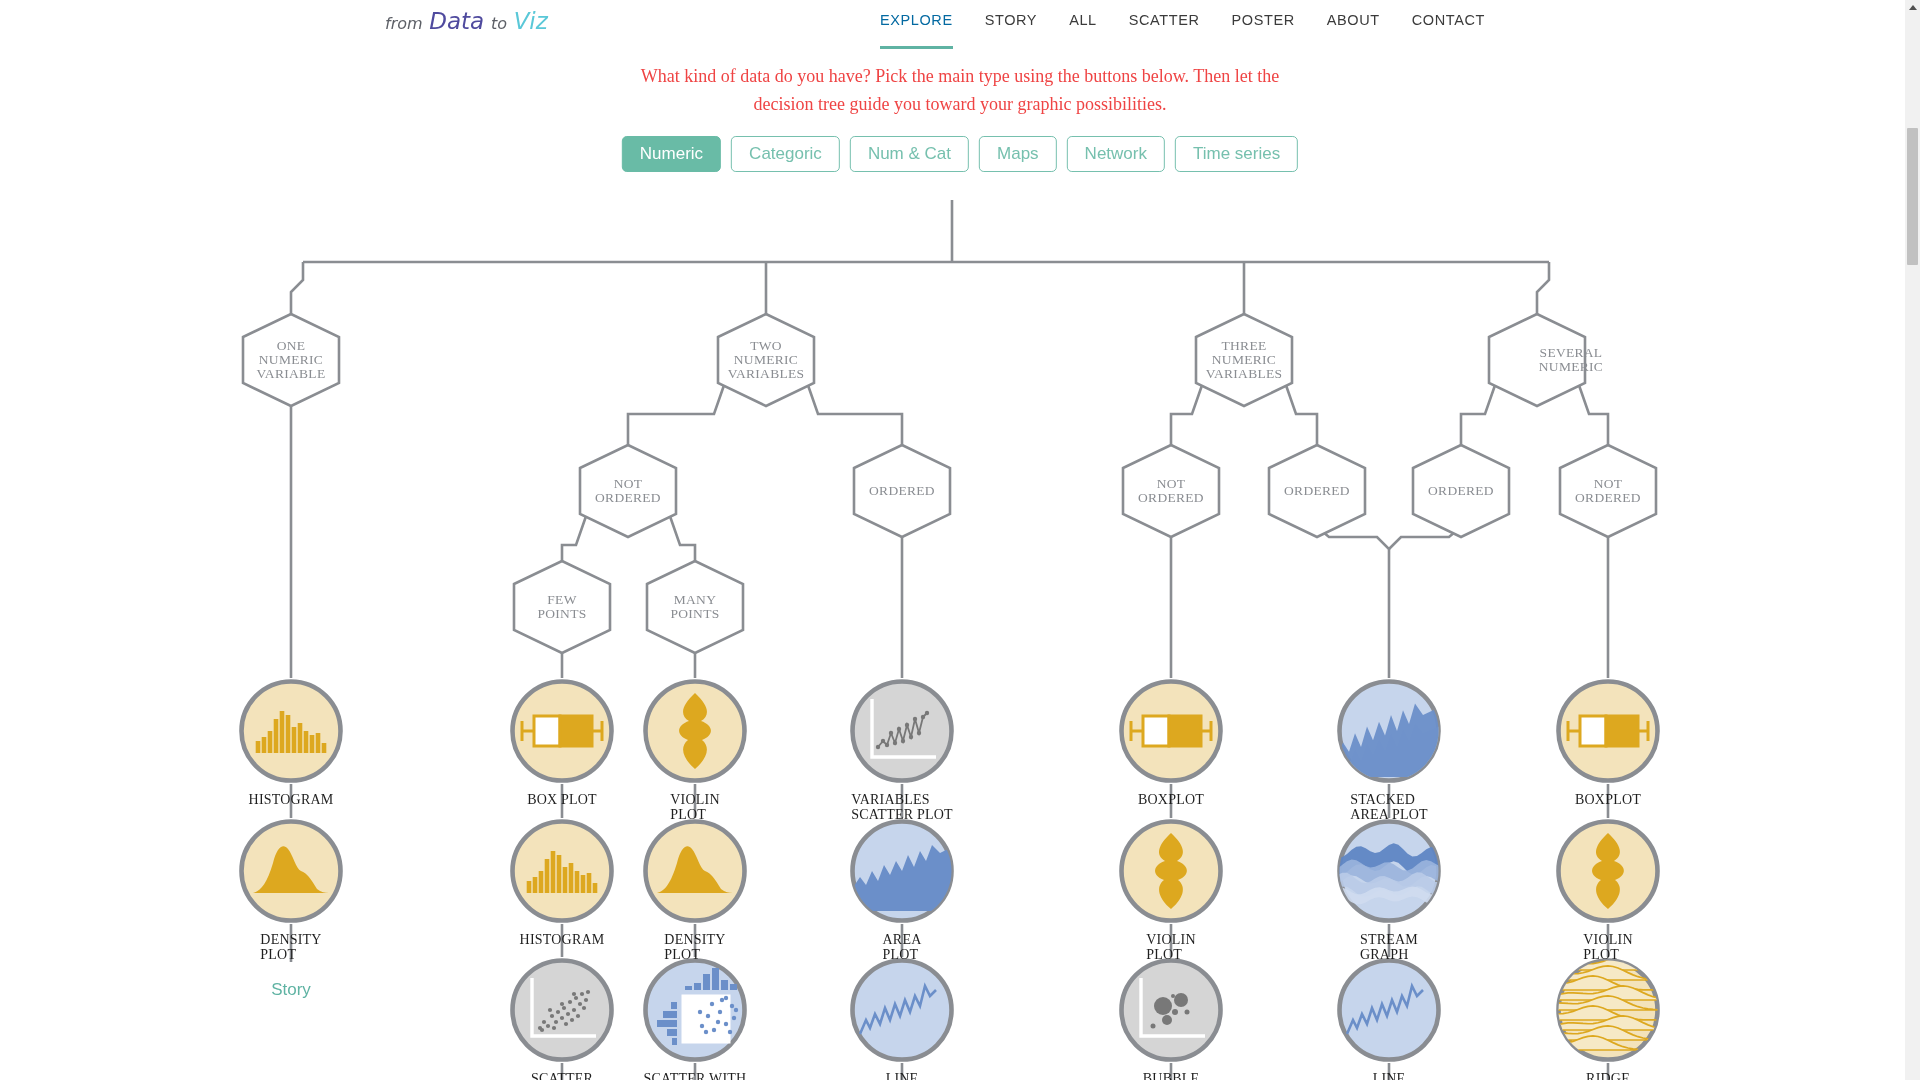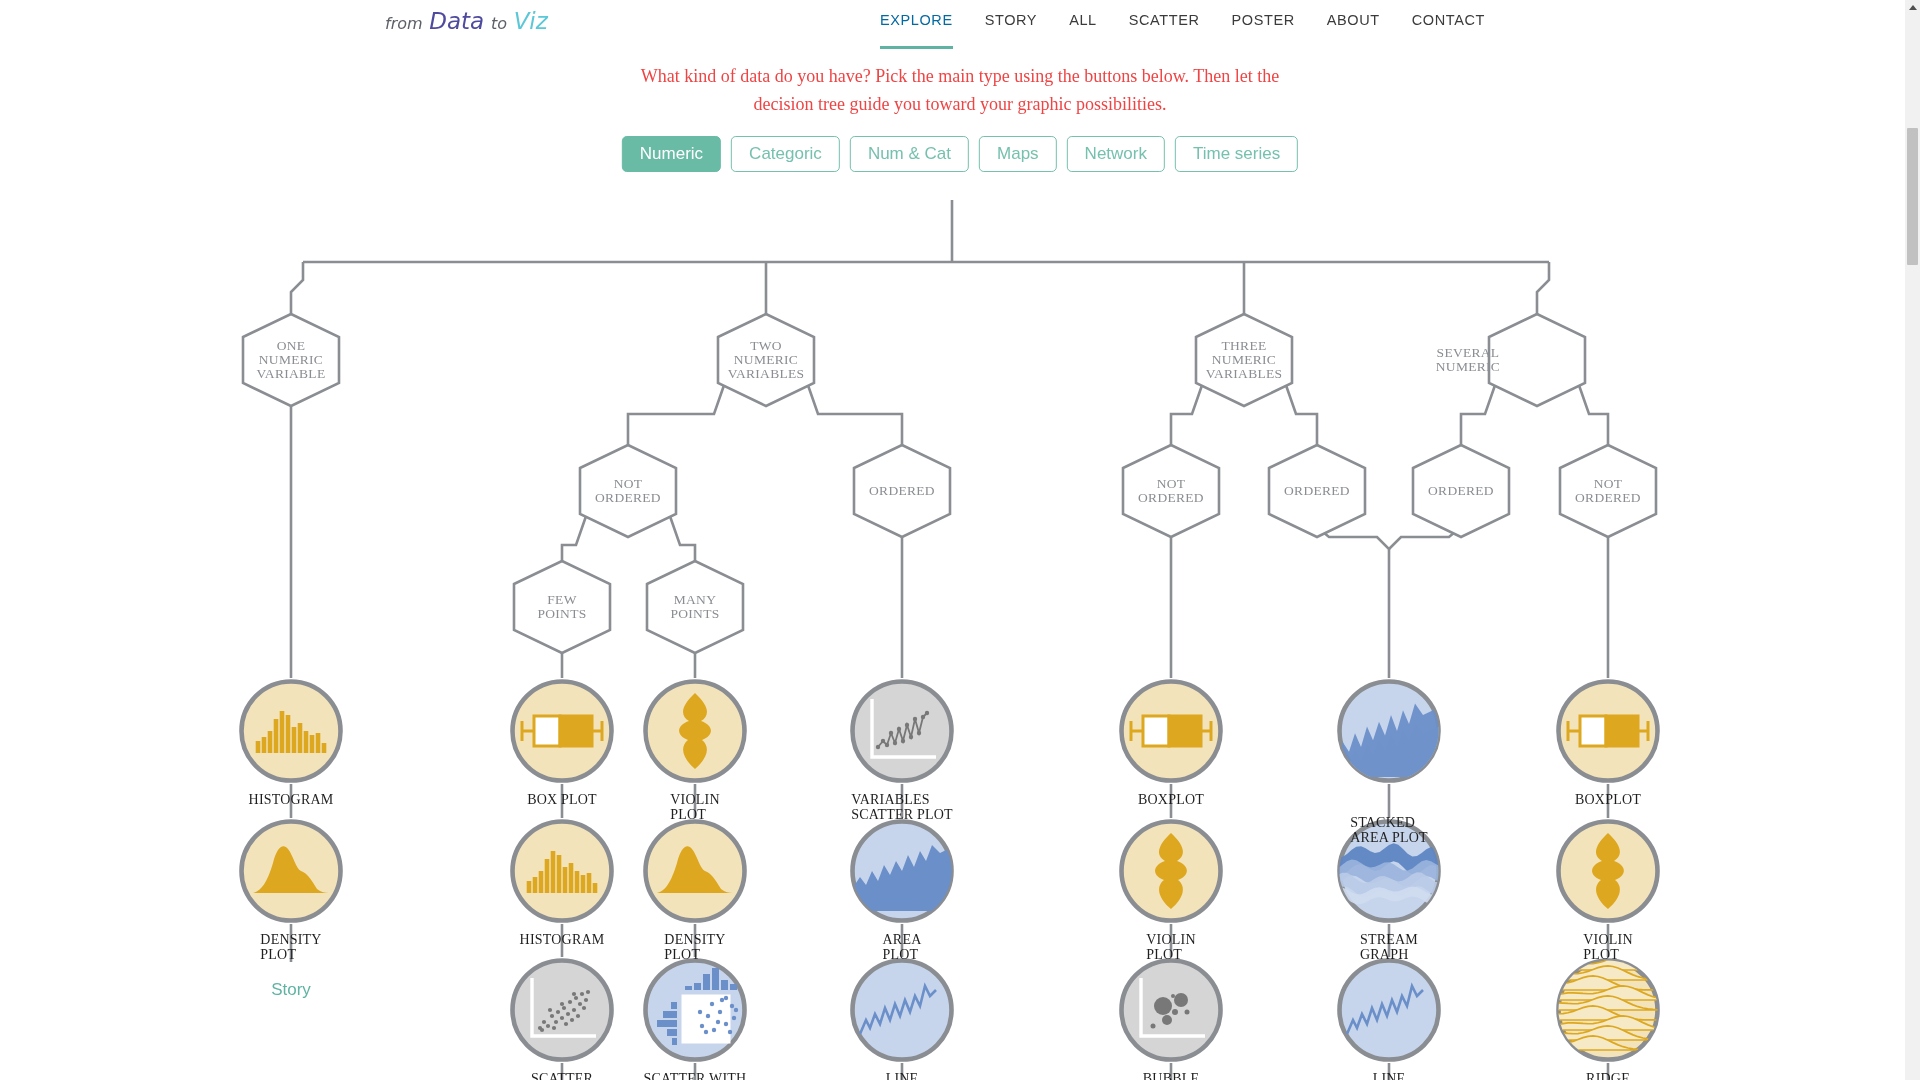--- a/index.html
+++ b/index.html
@@ -488,21 +488,21 @@
       <div class="hexlabel" style="left: 766px; top: 360px;">
         <div>TWO</div>
         <div>NUMERIC</div>
         <div>VARIABLES</div>
       </div>
       <div class="hexlabel" style="left: 1244px; top: 360px;">
         <div>THREE</div>
         <div>NUMERIC</div>
         <div>VARIABLES</div>
       </div>
-      <div class="hexlabel" style="left: 1468px; top: 360px;">
+      <div class="hexlabel" style="left: 1571px; top: 360px;">
         <div>SEVERAL</div>
         <div>NUMERIC</div>
       </div>
       <div class="hexlabel" style="left: 628px; top: 491px;">
         <div>NOT</div>
         <div>ORDERED</div>
       </div>
       <div class="hexlabel" style="left: 902px; top: 491px;">
         <div>ORDERED</div>
       </div>
@@ -569,21 +569,21 @@
       <div class="iconlabel" style="left: 1171px; top: 793px;">
         <div>BOXPLOT</div>
       </div>
       <div class="iconlabel" style="left: 1171px; top: 933px;">
         <div>VIOLIN</div>
         <div>PLOT</div>
       </div>
       <div class="iconlabel" style="left: 1171px; top: 1072px;">
         <div>BUBBLE</div>
       </div>
-      <div class="iconlabel" style="left: 1389px; top: 816px;">
+      <div class="iconlabel" style="left: 1389px; top: 793px;">
         <div>STACKED</div>
         <div>AREA PLOT</div>
       </div>
       <div class="iconlabel" style="left: 1389px; top: 933px;">
         <div>STREAM</div>
         <div>GRAPH</div>
       </div>
       <div class="iconlabel" style="left: 1389px; top: 1072px;">
         <div>LINE</div>
       </div>

